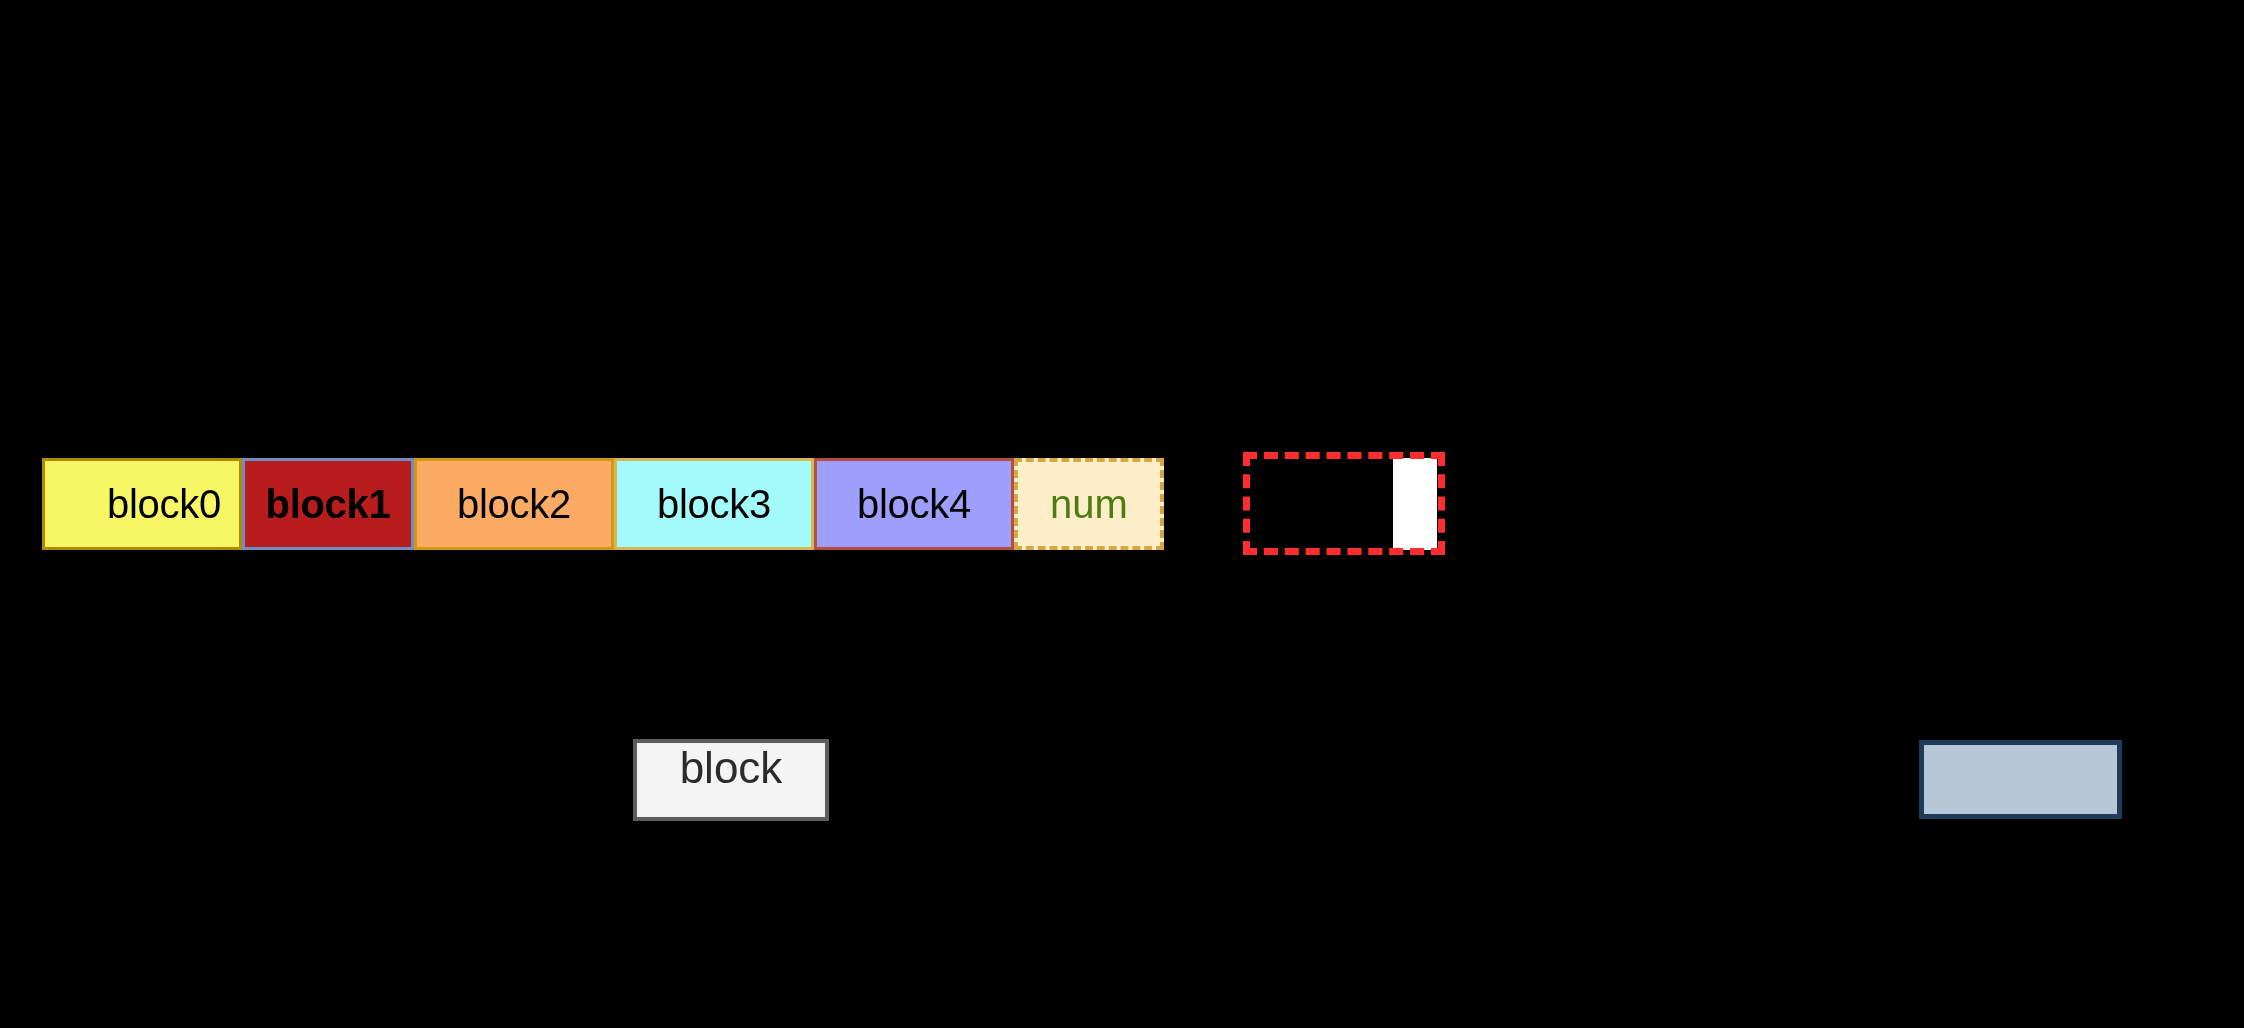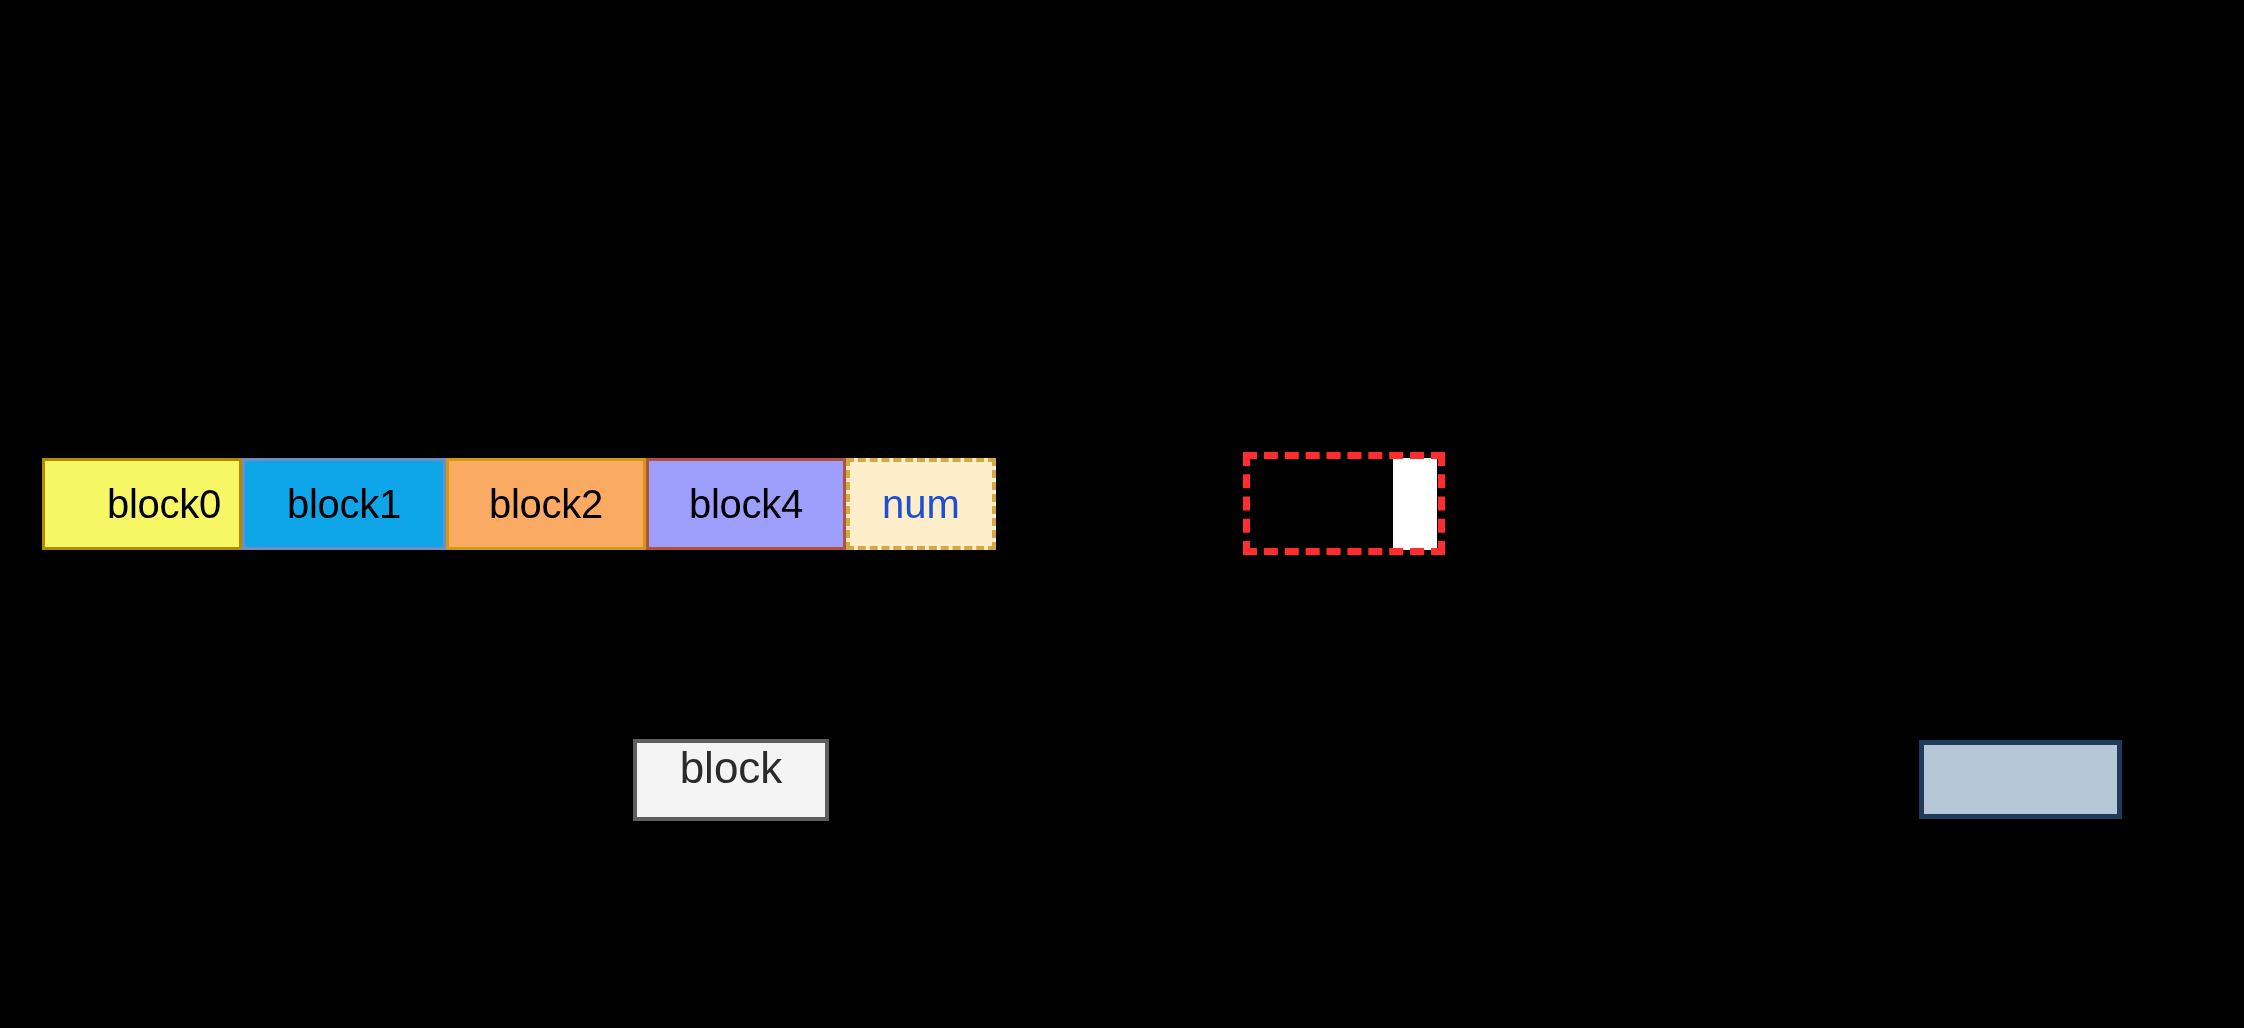--- a/index.html
+++ b/index.html
@@ -40,21 +40,21 @@
   }
 
   
   #num-cell {
     box-sizing: border-box;
     display: flex;
     align-items: center;
     justify-content: center;
     font-size: 40px;
     line-height: 1;
-    color: #1d4ed8;
+    color: #4d7c0f;
     background: #fdeec9;
     border: 4px dashed #d4a843;
     position: relative;
     z-index: 3;
   }
 
   
   #overflow-slab {
     position: absolute;
     left: 1393px;
@@ -112,28 +112,31 @@
 <div id="diagram-root">
 
   <div id="overflow-slab"></div>
 
   <div id="memory-strip">
 
     <div class="mem-block" style="width:200px;background:#f7f765;border-color:#b08a00;padding-left:44px;">
       <span>block0</span>
     </div>
 
-    <div class="mem-block" style="width:204px;background:#0ea5e9;border-color:#6f8fc4;">
+    <div class="mem-block" style="width:172px;background:#b91c1c;border-color:#6f8fc4;font-weight:bold;">
       <span>block1</span>
     </div>
 
     <div class="mem-block" style="width:200px;background:#fbaa63;border-color:#d09b12;">
       <span>block2</span>
     </div>
 
+    <div class="mem-block" style="width:200px;background:#a3fafa;border-color:#d8b457;">
+      <span>block3</span>
+    </div>
 
     <div class="mem-block" style="width:200px;background:#9e9efc;border-color:#b4503f;">
       <span>block4</span>
     </div>
 
 
     <div id="num-cell" style="width:150px;">
       <span>num</span>
     </div>
 

